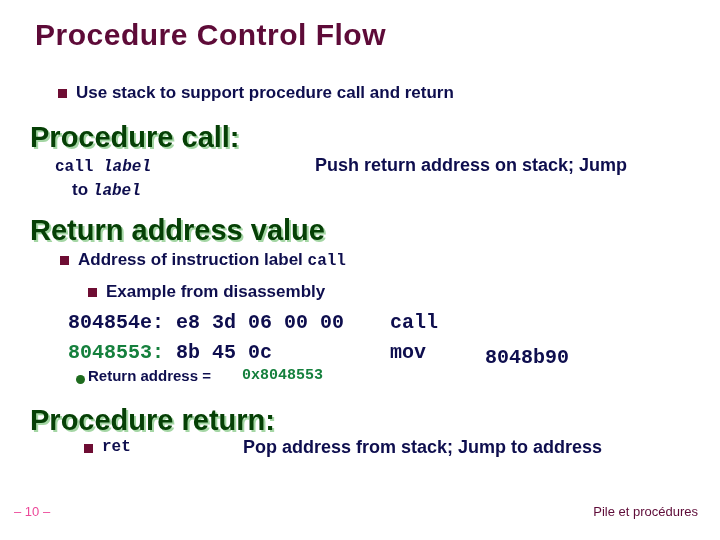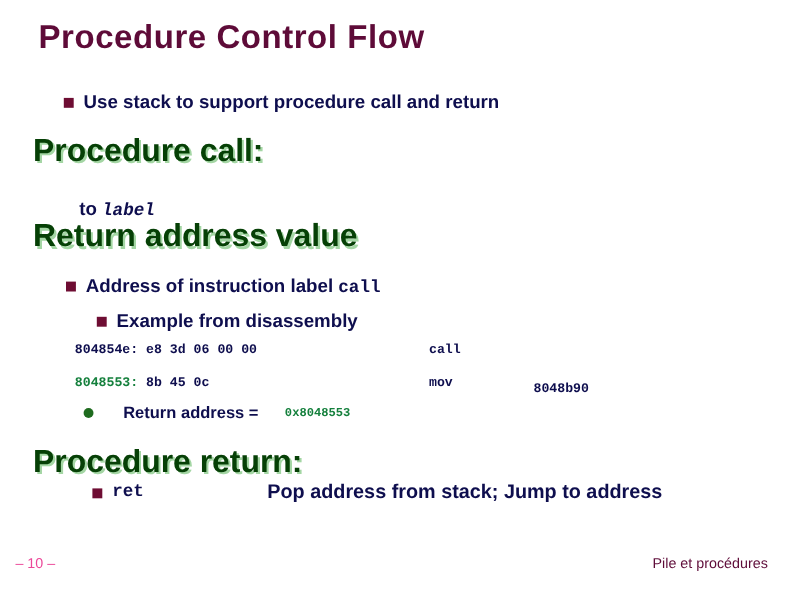--- a/index.html
+++ b/index.html
@@ -26,64 +26,66 @@
     margin-top:6px;margin-right:9px;
   }
   .intro{left:58px;top:83px;font-size:17px;font-weight:bold;}
   .h-green{
     font-size:29px;font-weight:bold;
     color:#064006;
     text-shadow:2px 2px 0 #A4D6A4;
     white-space:nowrap;
   }
   .h1{left:30px;top:121px;}
-  .h2{left:30px;top:199px;}
+  .h2{left:30px;top:214px;}
   .h3{left:30px;top:404px;}
   .mono{font-family:"Liberation Mono","DejaVu Sans Mono",monospace;font-weight:bold;}
   .mono-i{font-family:"Liberation Mono","DejaVu Sans Mono",monospace;font-weight:bold;font-style:italic;}
   .code1{left:55px;top:157px;font-size:16px;}
   .code2{left:72px;top:180px;font-size:17px;font-weight:bold;}
   .code2 .mono-i{font-size:16px;}
   .desc1{left:315px;top:155px;font-size:18px;font-weight:bold;white-space:nowrap;}
   .b1{left:60px;top:250px;font-size:17px;font-weight:bold;}
   .b1 .mono{font-size:16px;}
   .b2{left:60px;top:282px;font-size:17px;font-weight:bold;padding-left:28px;}
-  .disasm-row{height:22px;font-size:12px;white-space:pre;}
+  .disasm-row{height:22px;font-size:20px;white-space:pre;}
   .dr1{left:68px;top:311px;width:600px;}
   .dr2{left:68px;top:341px;width:600px;}
   .col-addr{position:absolute;left:0;top:0;}
   .col-mn{position:absolute;left:322px;top:0;}
   .col-op{position:absolute;left:417px;top:0;margin-top:35px;}
   .orange{color:#15803d;}
-  .sub-bullet{left:76px;top:367px;font-size:15px;font-weight:bold;display:flex;align-items:center;gap:24px;}
+  .sub-bullet{left:76px;top:367px;font-size:15px;font-weight:bold;display:flex;align-items:flex-end;}
   .dot-bullet{
     width:9px;height:9px;border-radius:50%;background:#1E6B1E;
     display:inline-block;flex:0 0 auto;margin-right:3px;
   }
-  .sub-bullet .mono{font-size:11px;}
+  .sub-bullet .mono{font-size:15px;margin-left:31px;}
   .ret-row{left:84px;top:438px;font-size:16px;}
   .desc2{left:243px;top:437px;font-size:18px;font-weight:bold;white-space:nowrap;}
   .footer-left{left:14px;top:504px;font-size:13px;color:#ec4899;}
   .footer-right{right:22px;top:504px;font-size:13px;color:#5E0B38;}
 </style>
 </head>
 <body>
 
 <div id="slide">
 
   <div class="abs title">Procedure Control Flow</div>
 
   <div class="abs intro bullet-row navy">
     <span class="sq-bullet"></span>
     <span>Use stack to support procedure call and return</span>
   </div>
 
   <div class="abs h-green h1">Procedure call:</div>
 
+  <div class="abs code1 navy"><span class="mono">call</span><span class="mono">&nbsp;</span><span class="mono-i">label</span></div>
 
+  <div class="abs desc1 navy">Push return address on stack; Jump</div>
 
   <div class="abs code2 navy"><span>to</span><span>&nbsp;</span><span class="mono-i">label</span></div>
 
   <div class="abs h-green h2">Return address value</div>
 
   <div class="abs b1 bullet-row navy">
     <span class="sq-bullet"></span>
     <span><span>Address of instruction label </span><span class="mono">call</span></span>
   </div>
 

